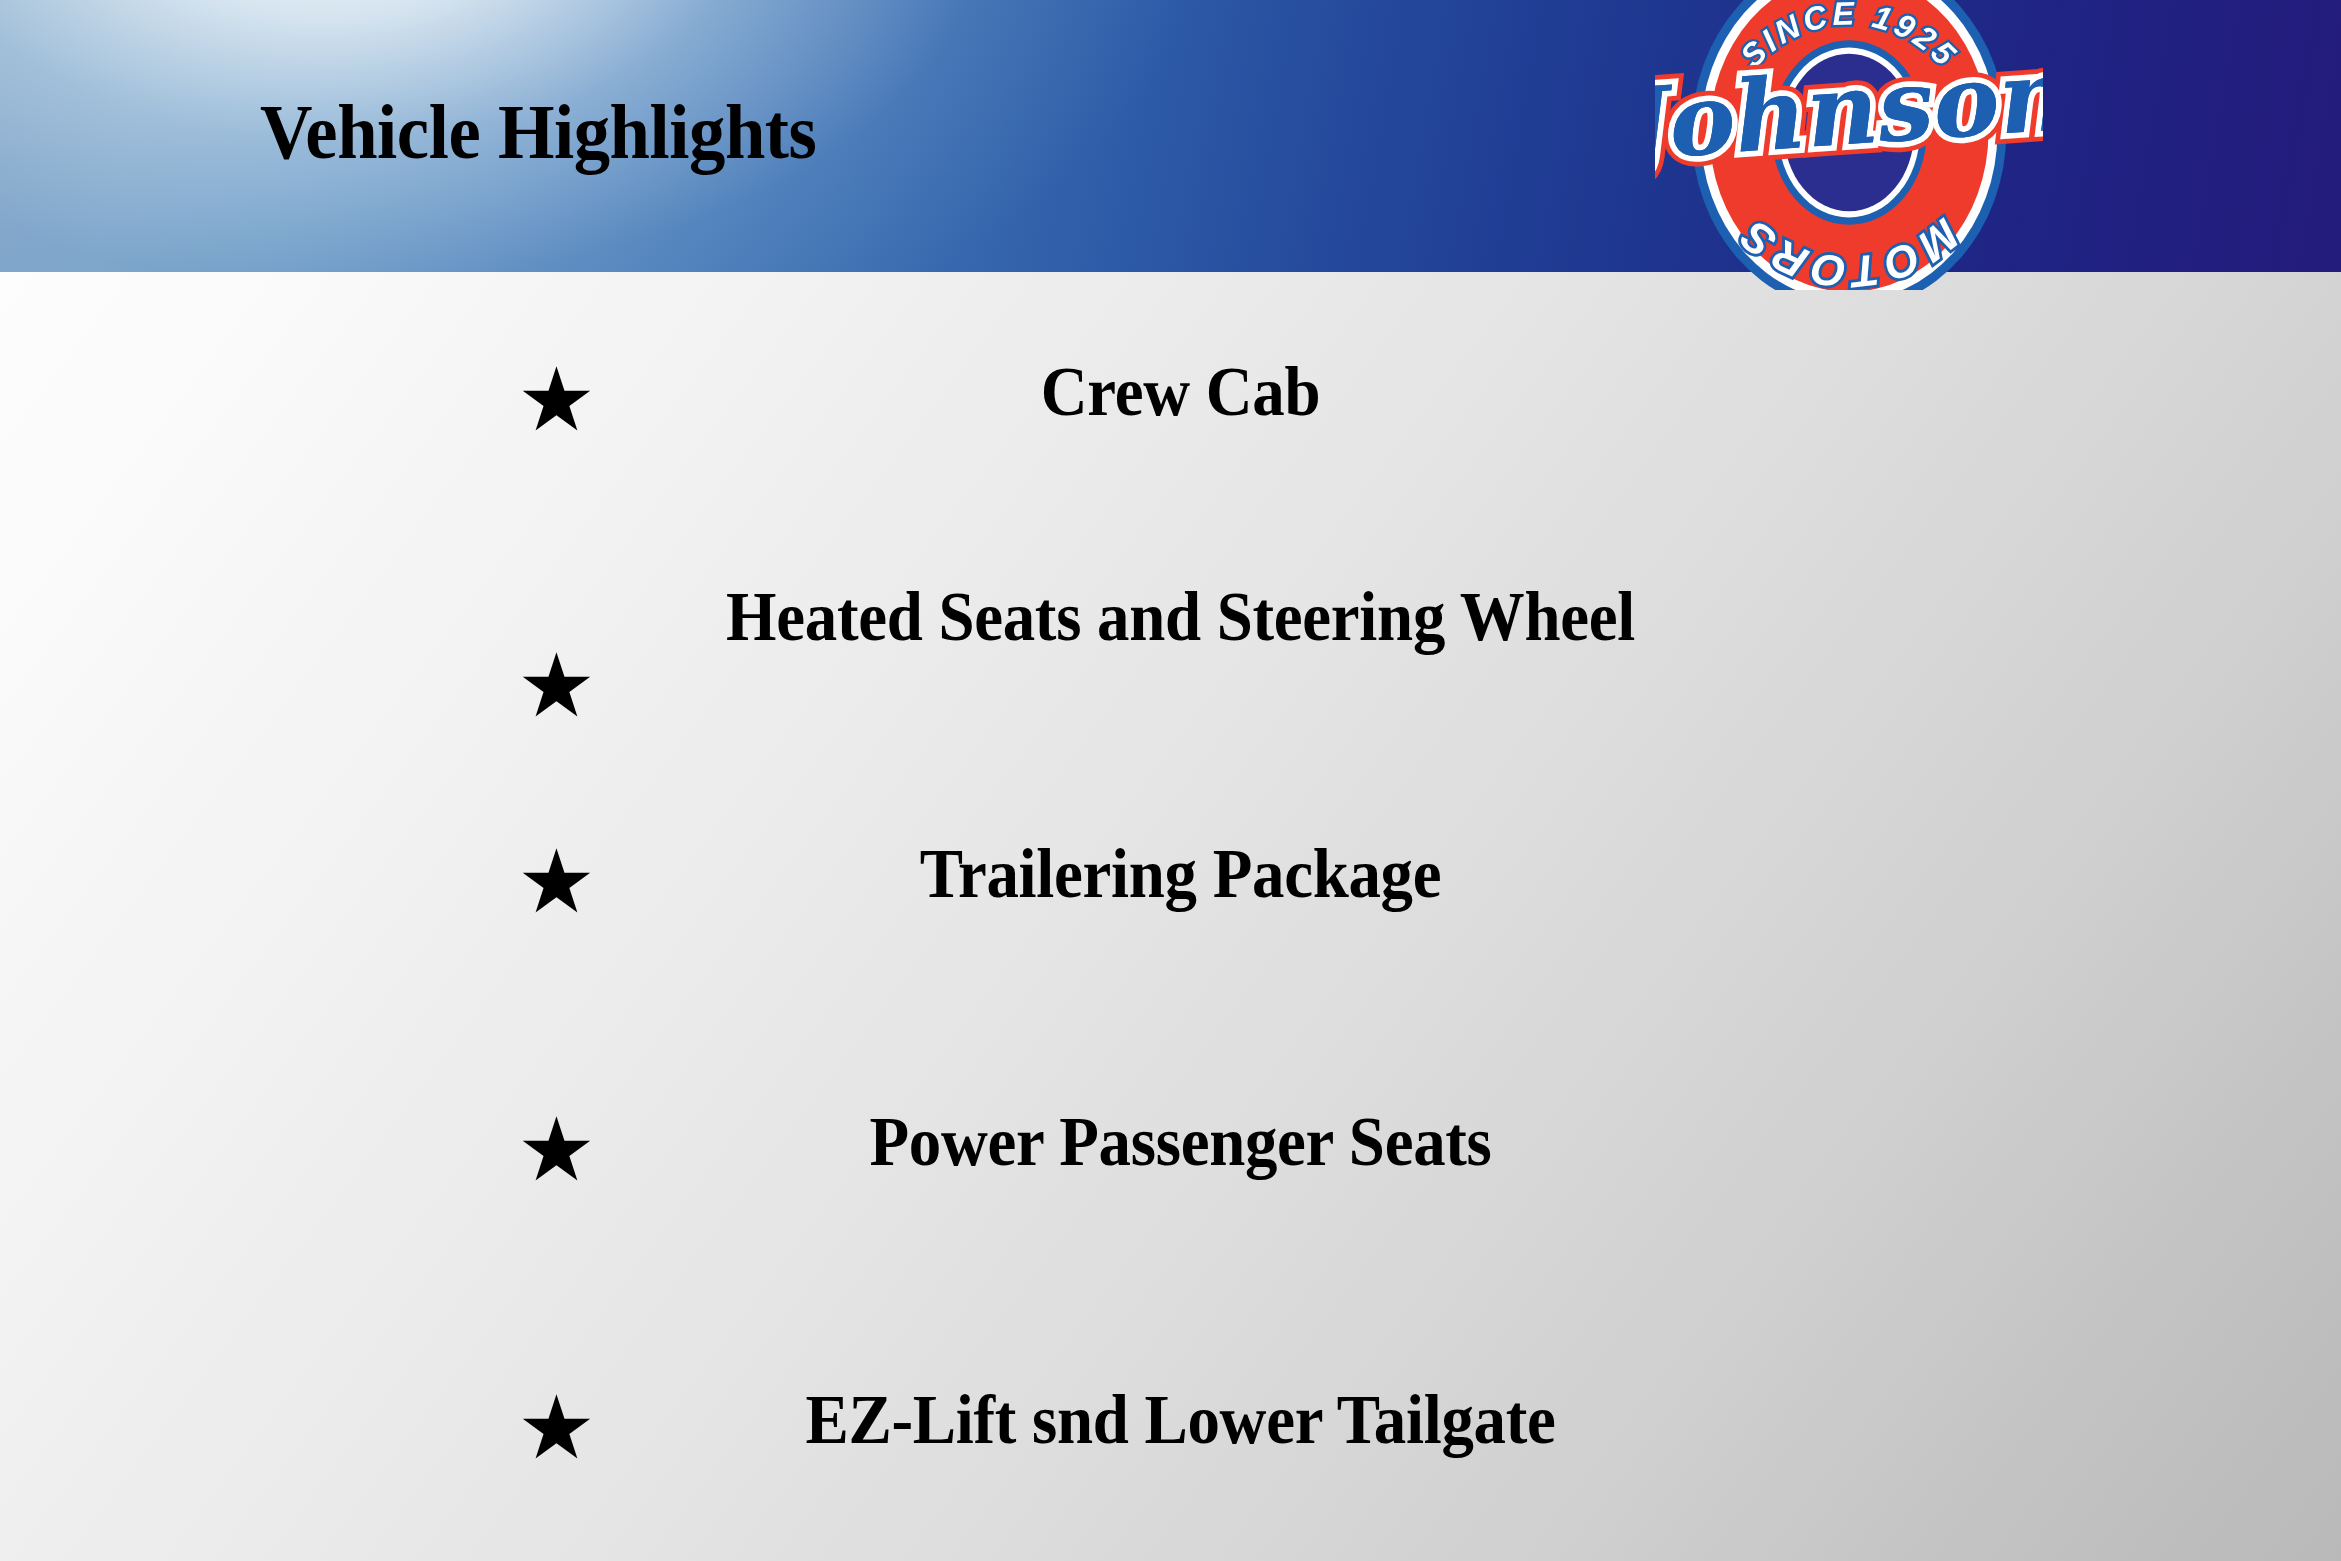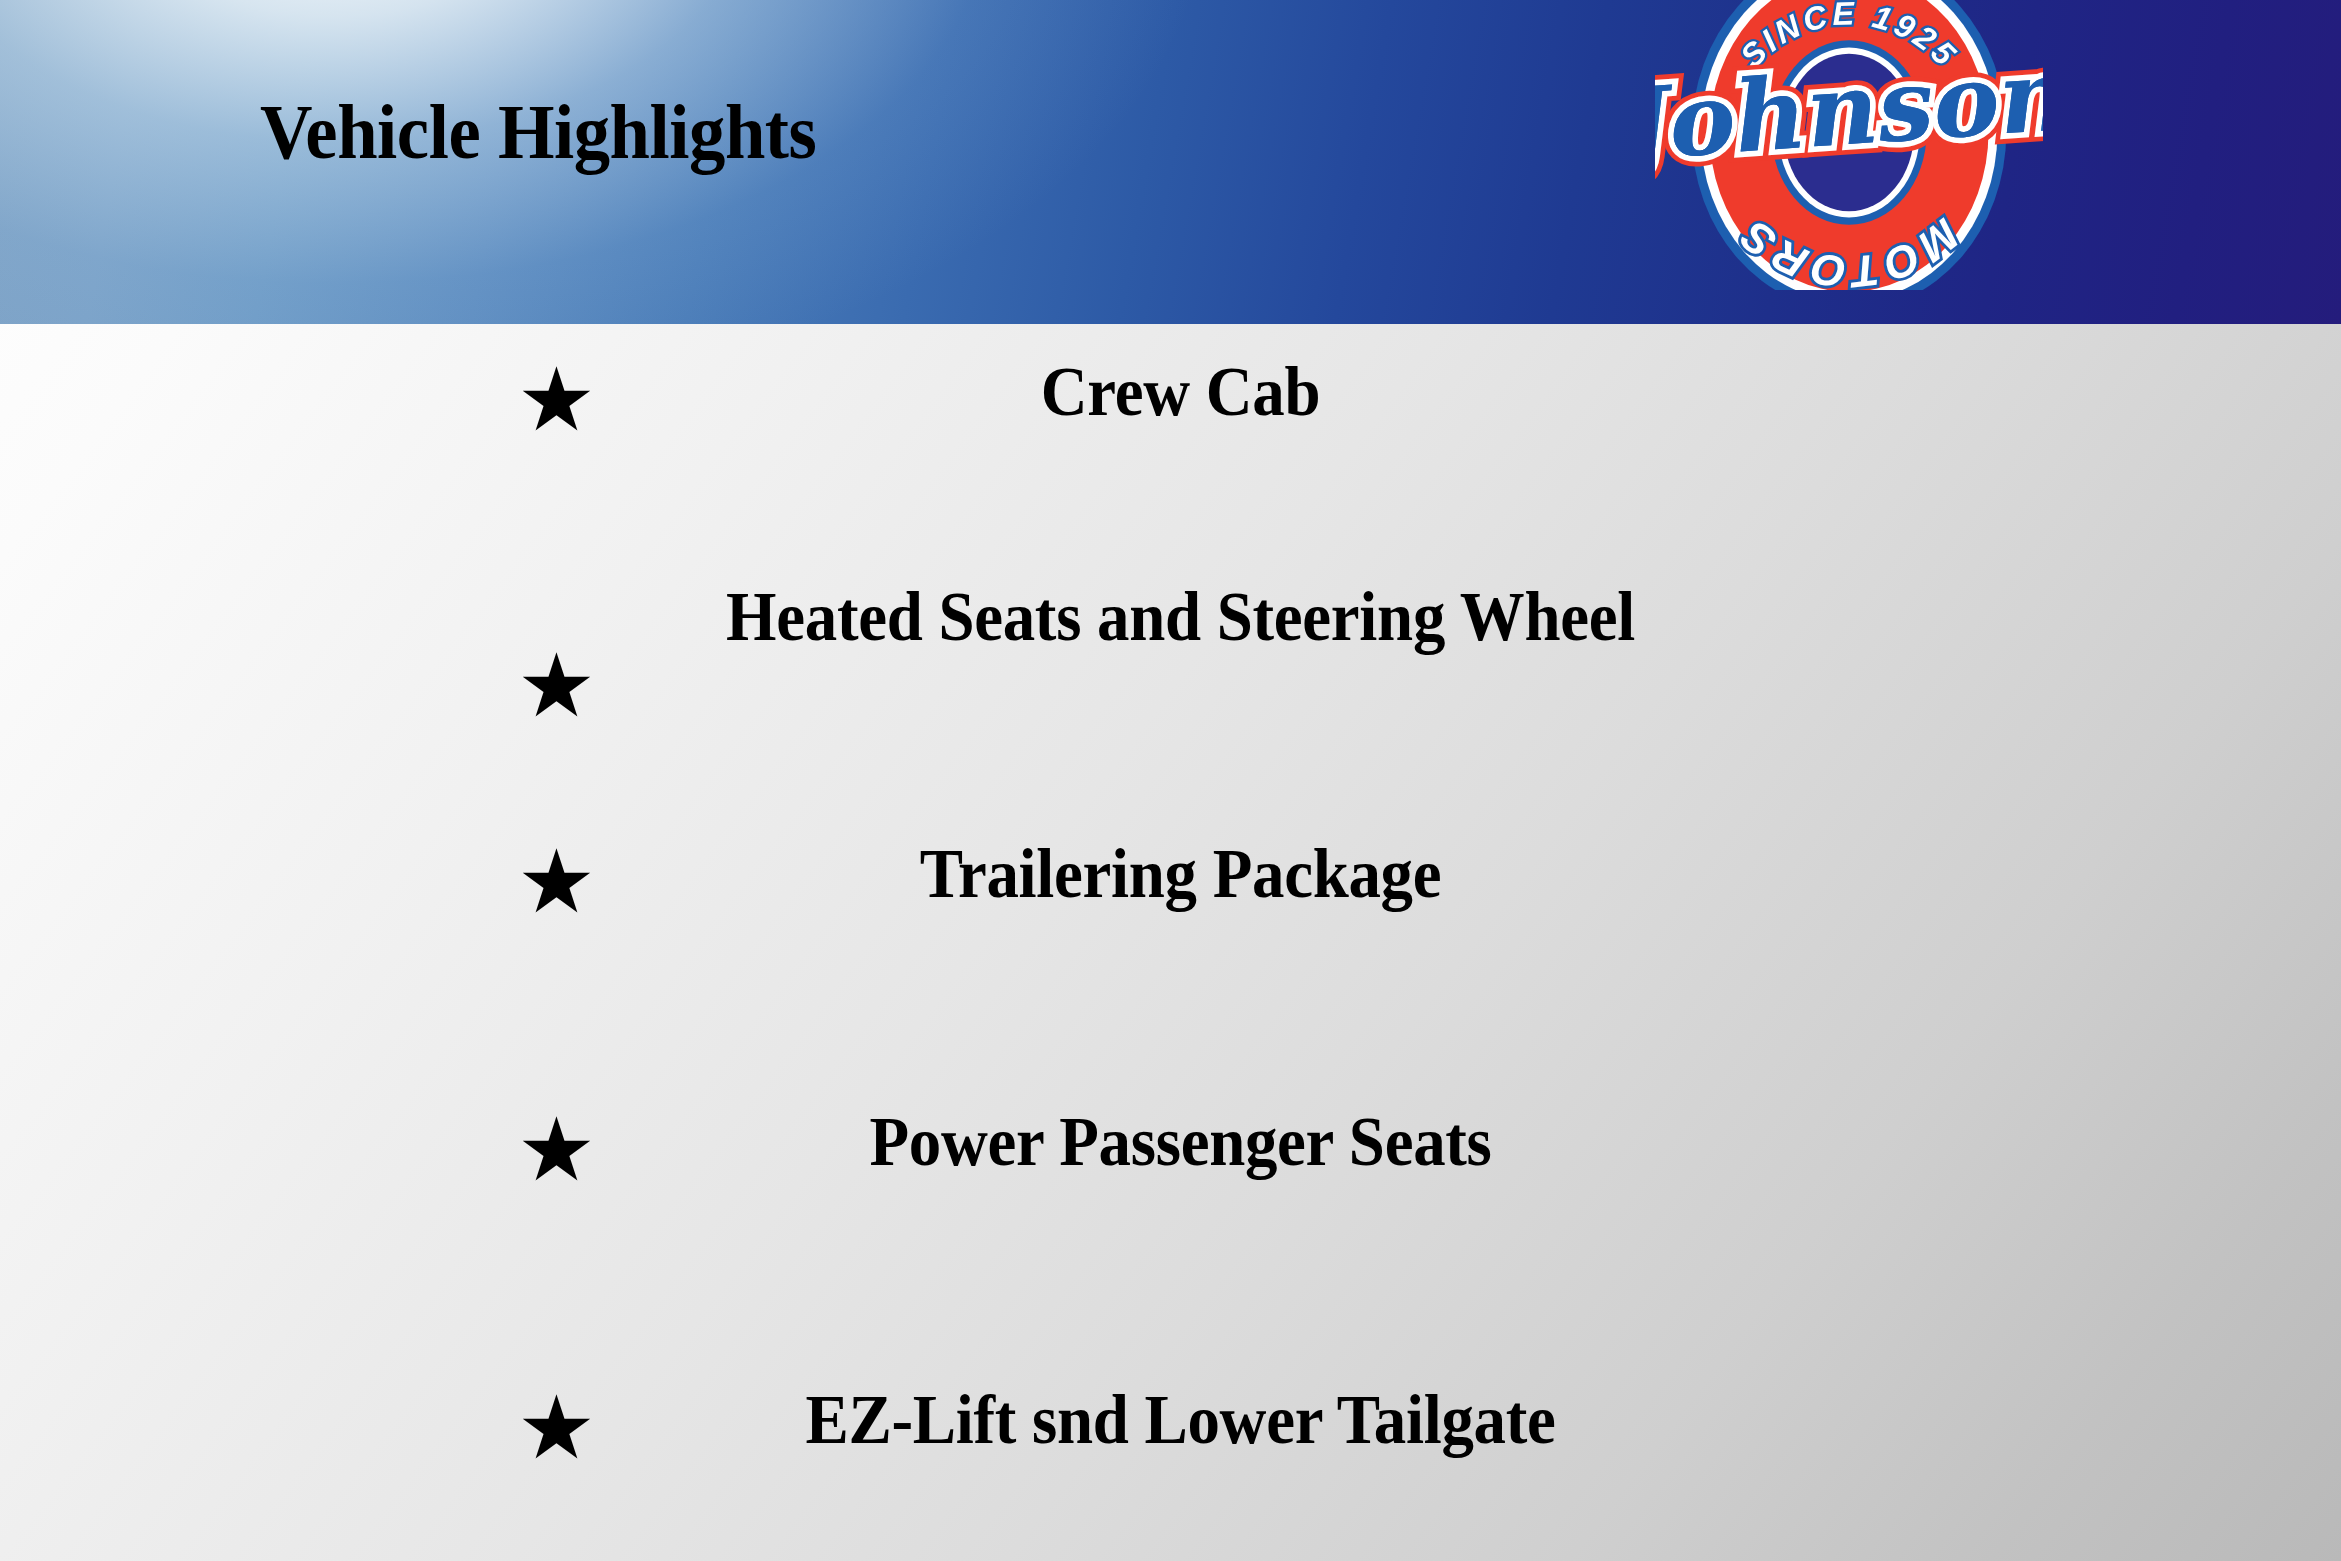--- a/index.html
+++ b/index.html
@@ -25,21 +25,21 @@
         #c2c2c2 90%,
         #b9b9b9 100%);
   }
 
   
   #header {
     position: absolute;
     left: 0;
     top: 0;
     width: 2342px;
-    height: 324px;
+    height: 272px;
     overflow: hidden;
     background:
       radial-gradient(ellipse 1364px 787px at 336px -94px,
          rgba(255,255,255,0.98) 0%,
          rgba(240,247,250,0.80) 14%,
          rgba(205,226,240,0.45) 30%,
          rgba(150,190,225,0.14) 48%,
          rgba(120,170,215,0.0) 64%),
       linear-gradient(100deg,
         #7fa3c6 0%,

